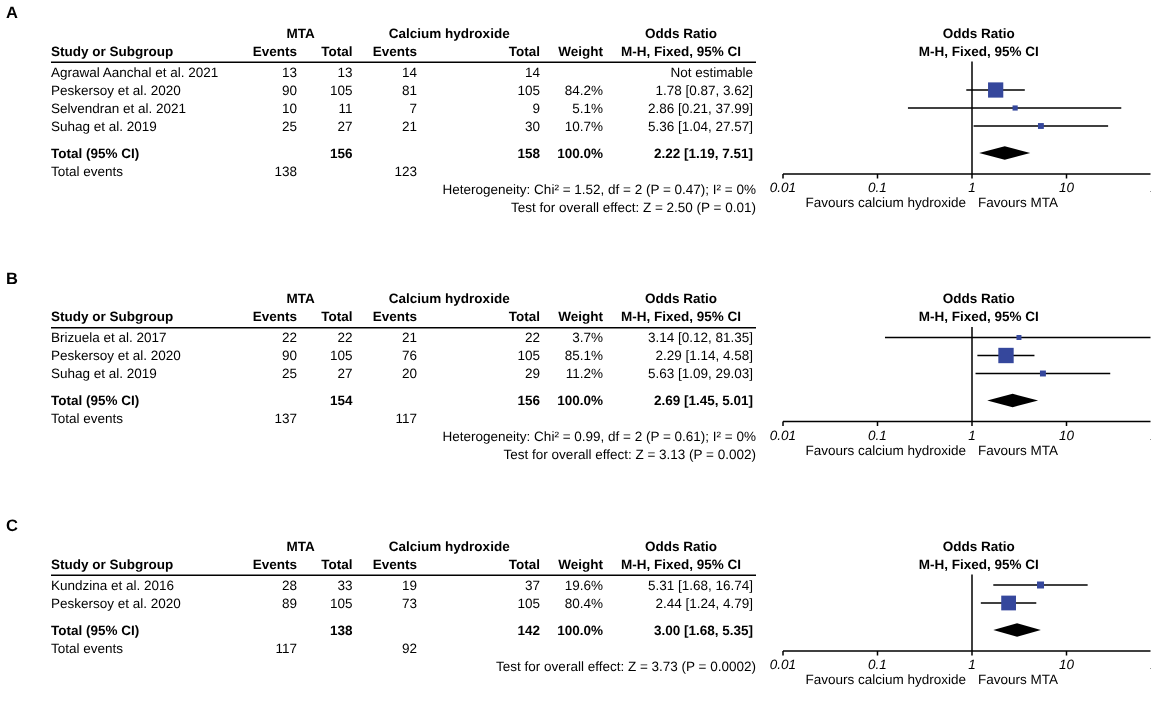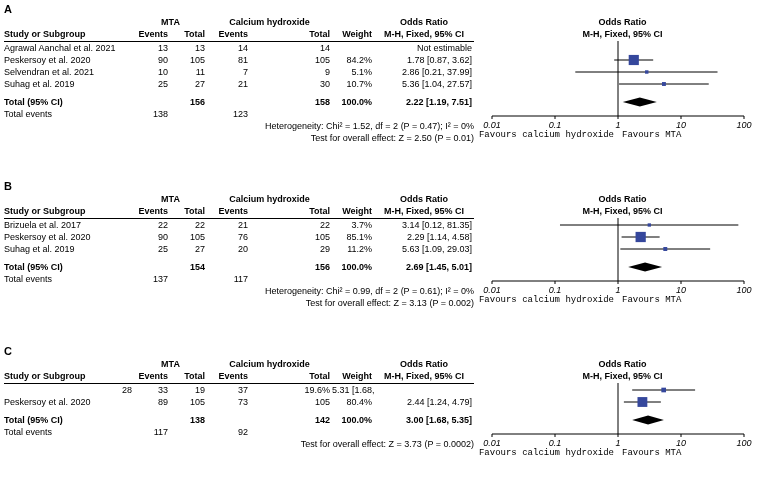--- a/index.html
+++ b/index.html
@@ -4,37 +4,37 @@
 <style>
   * { box-sizing: border-box; }
   html, body { margin:0; padding:0; }
   body {
     width:767px; height:478px; background:#ffffff; color:#000000;
     font-family:"Liberation Sans", sans-serif; font-size:9px;
     overflow:hidden; padding:3px 4px;
   }
   .panel { margin-bottom:36px; }
   .panel-label { font-weight:bold; font-size:11px; height:13px; line-height:13px; }
-  .panel-body { position:relative; }
+  .panel-body { position:relative;margin-left:30px; }
   .table-area { width:470px; }
   .thead { border-bottom:1px solid #000; padding-bottom:1px; }
   .hrow1 { display:grid; grid-template-columns:130px 73px 125px 42px 100px; height:12px; line-height:12px; }
   .hrow2, .trow { display:grid; grid-template-columns:130px 36px 37px 43px 82px 42px 100px; height:12px; line-height:12px; }
   .c { overflow:hidden; white-space:nowrap; }
   .r { text-align:right; padding-right:2px; }
   .ctr { text-align:center; }
   .b { font-weight:bold; }
   .gap { height:6px; }
   .frow { height:12px; line-height:12px; white-space:nowrap;text-align:right; }
   .plot-area { position:absolute; left:474px; top:0; width:289px; height:0; }
   .plot-head { position:absolute; top:0; left:0; width:100%; text-align:center; }
   .plot-head div { height:12px; line-height:12px; }
   .plot-svg { position:absolute; top:0; left:0; }
   .tick { position:absolute; width:30px; text-align:center;font-style:italic; }
-  .fav { position:absolute; white-space:nowrap;font-family:Liberation Mono, monospace; }
+  .fav { position:absolute; white-space:nowrap; }
   .favl { left:0; text-align:right; }
 </style>
 </head>
 <body>
 
 <section class="panel">
   <div class="panel-label">A</div>
   <div class="panel-body">
     <div class="table-area">
       <div class="thead">
@@ -273,20 +273,21 @@
           <div class="c r">Events</div>
           <div class="c r">Total</div>
           <div class="c r">Events</div>
           <div class="c r">Total</div>
           <div class="c r">Weight</div>
           <div class="c ctr">M-H, Fixed, 95% CI</div>
         </div>
       </div>
       <div class="study-rows">
           <div class="trow">
+            <div class="c">Kundzina et al. 2016</div>
             <div class="c r">28</div>
             <div class="c r">33</div>
             <div class="c r">19</div>
             <div class="c r">37</div>
             <div class="c r">19.6%</div>
             <div class="c r">5.31 [1.68, 16.74]</div>
           </div>
           <div class="trow">
             <div class="c">Peskersoy et al. 2020</div>
             <div class="c r">89</div>

